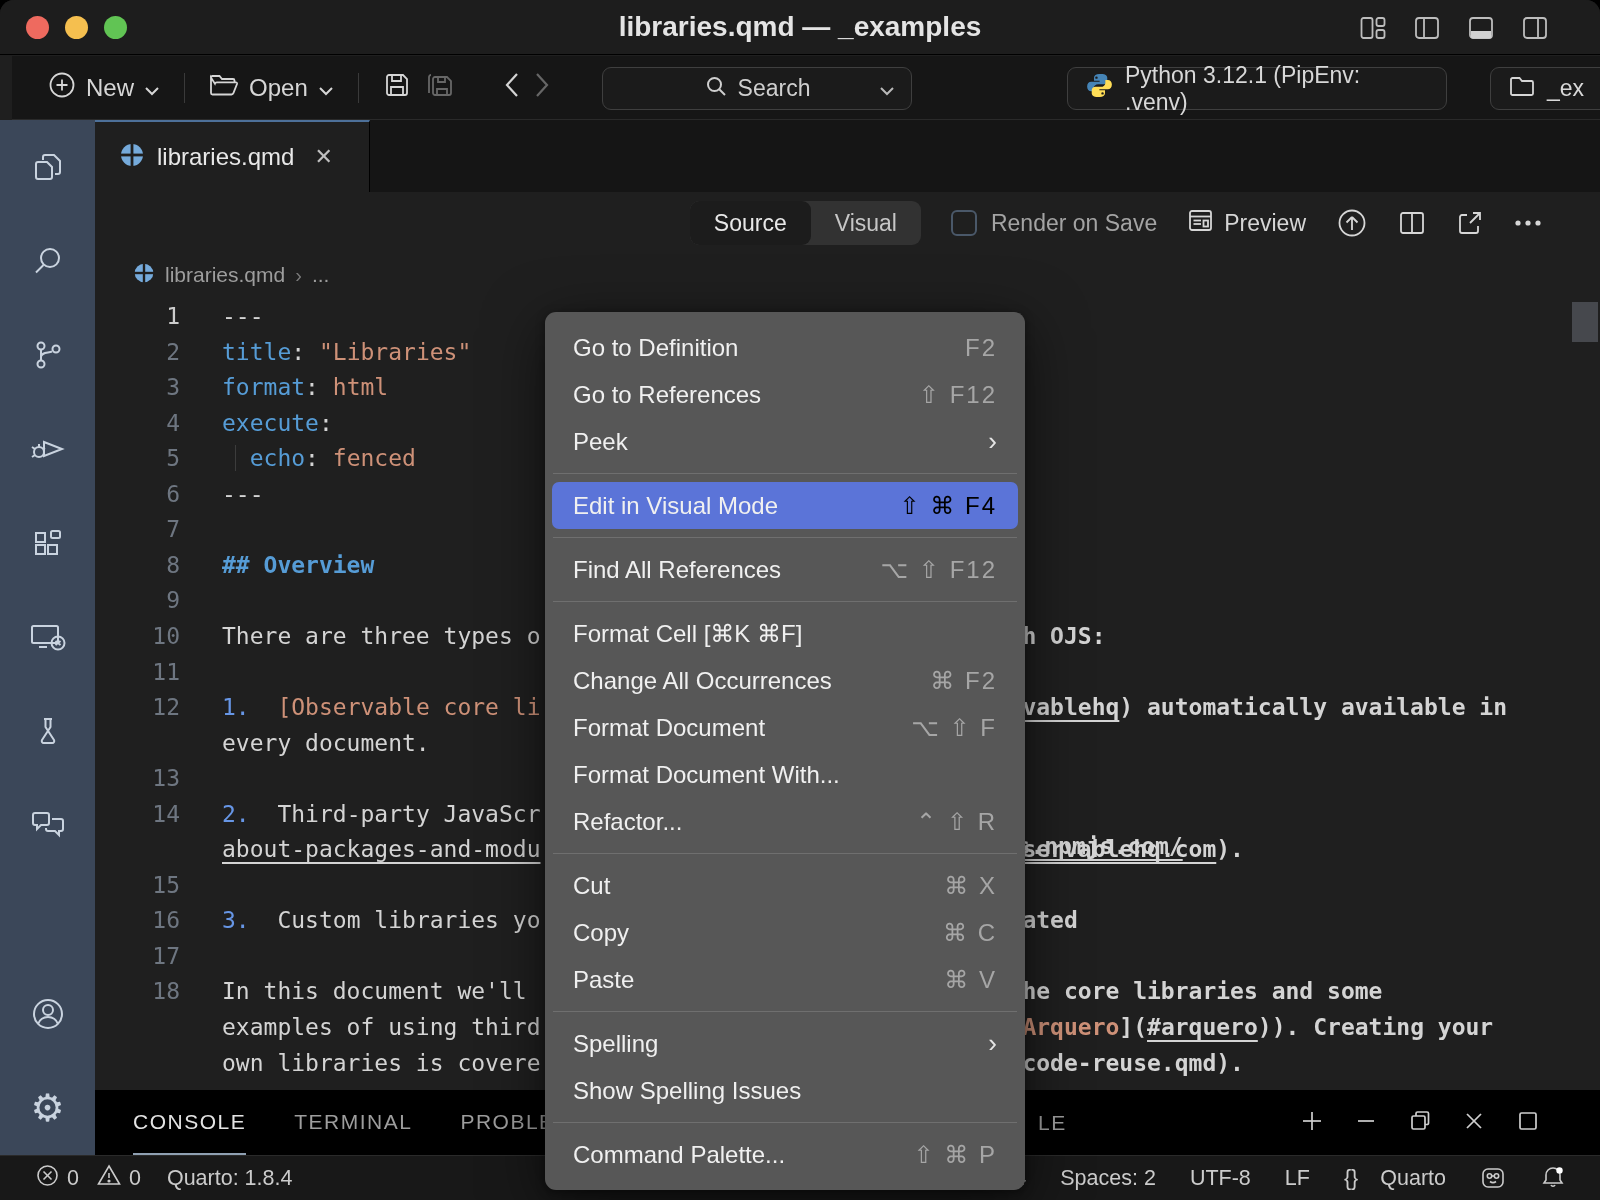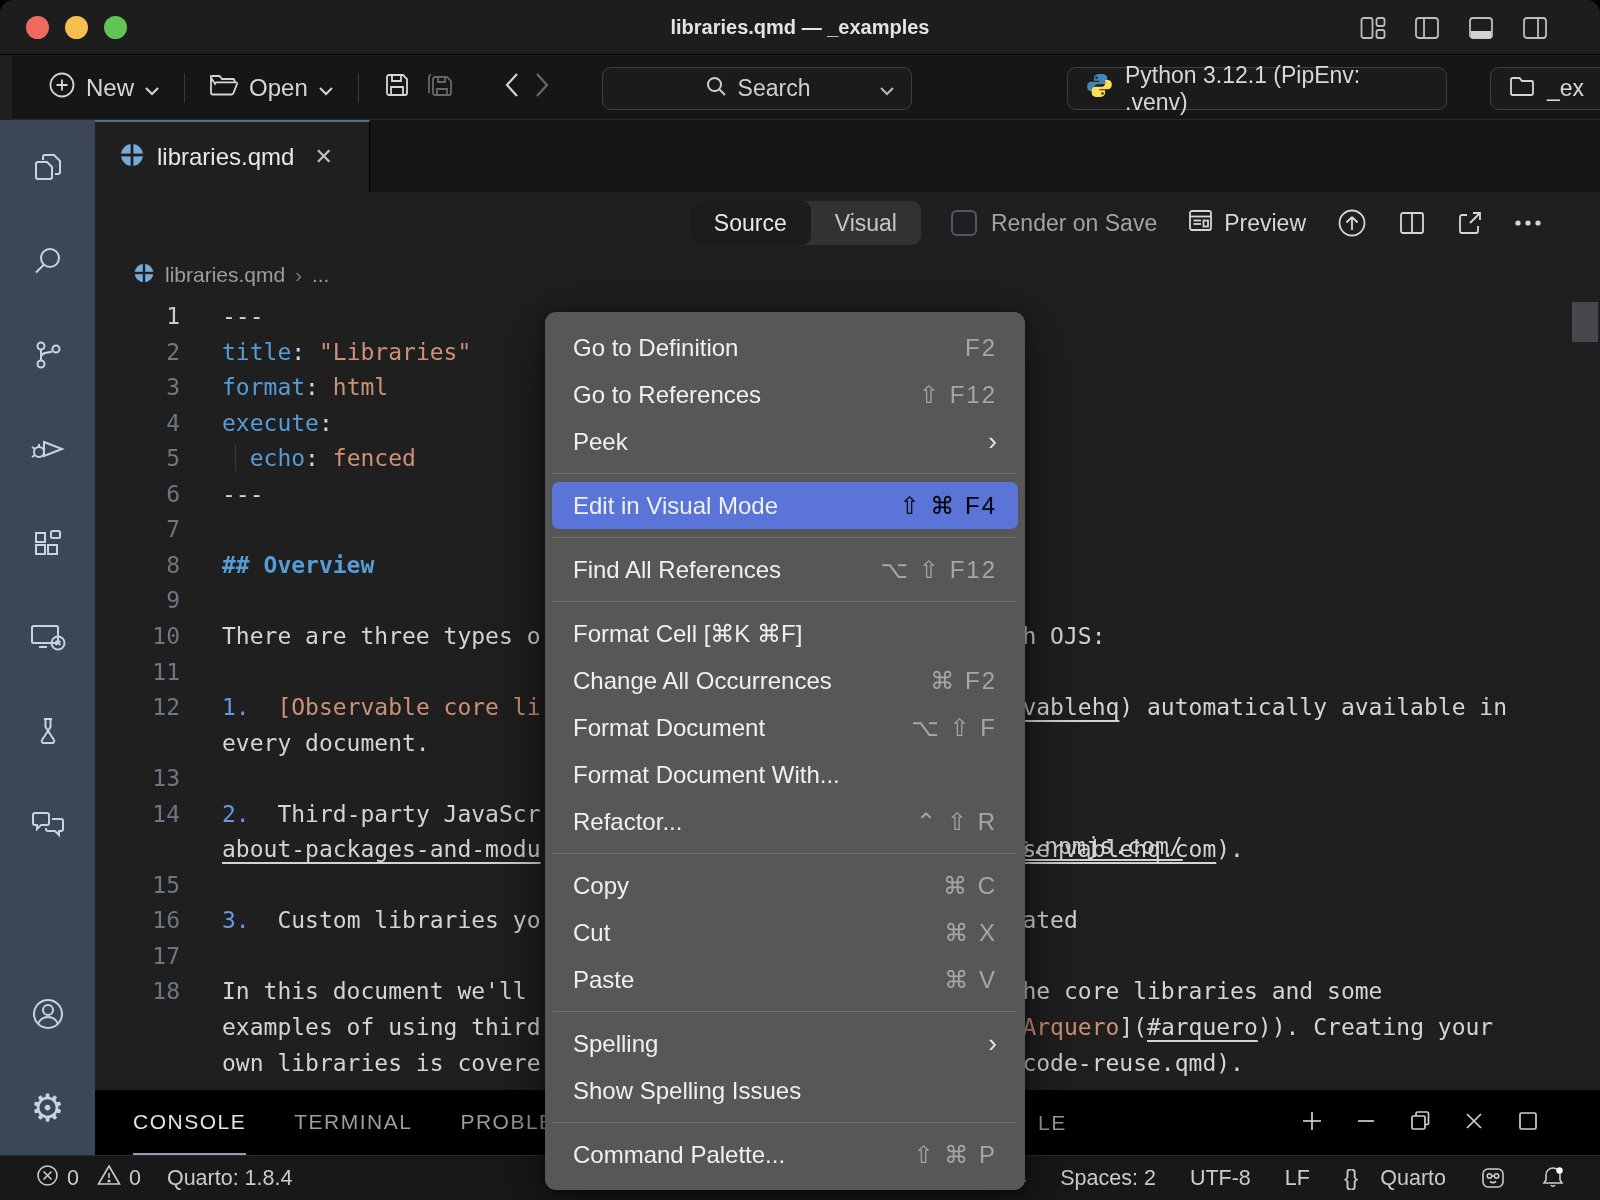--- a/index.html
+++ b/index.html
@@ -4,21 +4,21 @@
 <style>
   html,body{margin:0;padding:0;background:#000;width:1600px;height:1200px;overflow:hidden;}
   *{box-sizing:border-box;font-family:"Liberation Sans",sans-serif;}
   .window{position:absolute;inset:0;border-radius:14px 14px 0 0;overflow:hidden;background:#1f1f1f;}
 
   
   .titlebar{position:absolute;left:0;top:0;width:1600px;height:55px;background:#1d1d1d;border-bottom:1px solid #000;display:flex;align-items:center;}
   .lights{position:absolute;left:26px;top:0;height:55px;display:flex;align-items:center;gap:16px;}
   .light{width:23px;height:23px;border-radius:50%;}
   .light.red{background:#ee6a5f;} .light.yellow{background:#f5bf4f;} .light.green{background:#61c454;}
-  .win-title{flex:1;text-align:center;color:#e4e4e4;font-size:20px;font-weight:600;}
+  .win-title{flex:1;text-align:center;color:#e4e4e4;font-size:28px;font-weight:600;}
   .title-icons{position:absolute;right:52px;top:0;height:55px;display:flex;align-items:center;gap:28px;}
   .title-icons svg{display:block;}
 
   
   .toolbar{position:absolute;left:12px;top:56px;width:1600px;height:64px;background:#161616;border-bottom:1px solid #2a2a2a;display:flex;align-items:center;overflow:hidden;}
   .tb-left{display:flex;align-items:center;gap:14px;padding-left:36px;}
   .tb-btn{display:flex;align-items:center;gap:10px;color:#d6d6d6;font-size:24px;}
   .tb-sep{width:1px;height:30px;background:#3a3a3a;margin:0 10px;}
   .dim{opacity:.42;}
   .searchbox{position:absolute;left:590px;top:11px;width:310px;height:43px;border:1px solid #3f3f3f;border-radius:9px;background:#1b1b1b;display:flex;align-items:center;justify-content:center;gap:10px;color:#cfcfcf;font-size:23px;}
@@ -50,21 +50,21 @@
   .breadcrumb{position:absolute;left:0;top:134px;width:100%;height:42px;display:flex;align-items:center;gap:10px;padding-left:38px;color:#9d9d9d;font-size:21px;}
   .bc-sep{color:#7a7a7a;font-size:20px;}
 
   
   .code{position:absolute;left:0;top:178px;width:100%;height:792px;}
   .ln{position:absolute;left:0;width:85px;height:36px;line-height:36px;text-align:right;color:#6e7681;font-family:"DejaVu Sans Mono",monospace;font-size:23px;}
   .ln-act{color:#cccccc;}
   .code-line{position:absolute;left:127px;right:0;height:36px;line-height:36px;font-family:"DejaVu Sans Mono",monospace;font-size:23px;}
   .code-line span{white-space:pre;font-family:inherit;}
   .code-line .flow{position:relative;}
-  .code-line .rseg{position:absolute;top:0;}
+  .code-line .rseg{position:absolute;top:0;font-weight:bold;}
   .code-line.cur::before{content:"";position:absolute;left:-8px;right:0;top:0;bottom:-1px;background:#242424;border-top:1px solid #333;border-bottom:1px solid #333;z-index:-1;}
   .guide{position:absolute;left:13px;top:5px;bottom:5px;width:1px;background:#3c3c3c;}
   .c-p{color:#d4d4d4;} .c-k{color:#569cd6;} .c-s{color:#ce9178;} .c-n{color:#6796e6;}
   .c-h{color:#569cd6;font-weight:bold;}
   .u{text-decoration:underline;text-underline-offset:5px;}
   .scroll-thumb{position:absolute;right:2px;top:182px;width:26px;height:40px;background:#46484d;}
 
   
   .panel{position:absolute;left:0;top:970px;width:100%;height:65px;background:#000000;display:flex;align-items:center;padding-left:38px;gap:48px;}
   .ptab{height:100%;display:flex;align-items:center;font-size:21px;letter-spacing:1.5px;color:#9d9d9d;border-bottom:2px solid transparent;}
@@ -522,28 +522,28 @@
       </div>
       <div class="menu-item">
         <span class="menu-label">Format Document With...</span>
       </div>
       <div class="menu-item">
         <span class="menu-label">Refactor...</span>
         <span class="menu-kbd">⌃ ⇧ R</span>
       </div>
       <div class="menu-sep"></div>
       <div class="menu-item">
+        <span class="menu-label">Cut</span>
+        <span class="menu-kbd">⌘ X</span>
+      </div>
+      <div class="menu-item">
         <span class="menu-label">Copy</span>
         <span class="menu-kbd">⌘ C</span>
       </div>
       <div class="menu-item">
-        <span class="menu-label">Cut</span>
-        <span class="menu-kbd">⌘ X</span>
-      </div>
-      <div class="menu-item">
         <span class="menu-label">Paste</span>
         <span class="menu-kbd">⌘ V</span>
       </div>
       <div class="menu-sep"></div>
       <div class="menu-item">
         <span class="menu-label">Spelling</span>
         <span class="menu-sub">›</span>
       </div>
       <div class="menu-item">
         <span class="menu-label">Show Spelling Issues</span>

